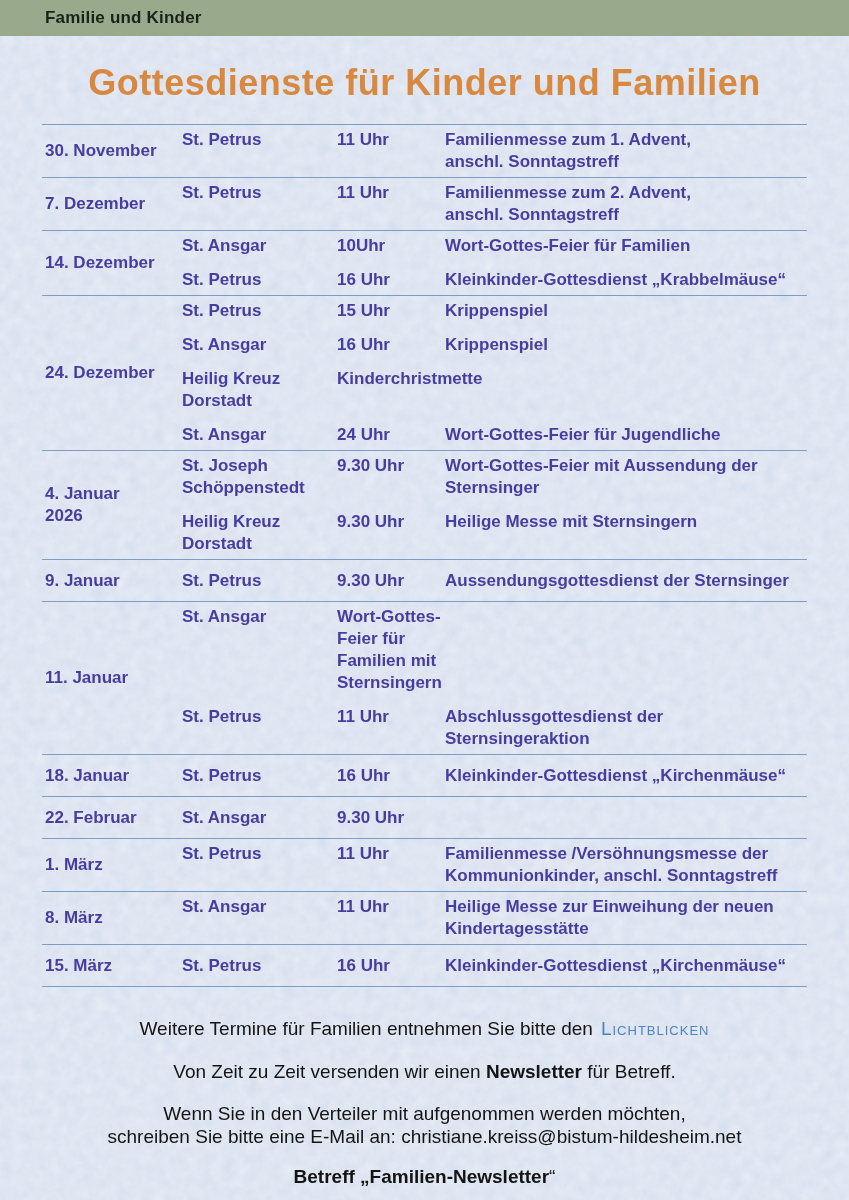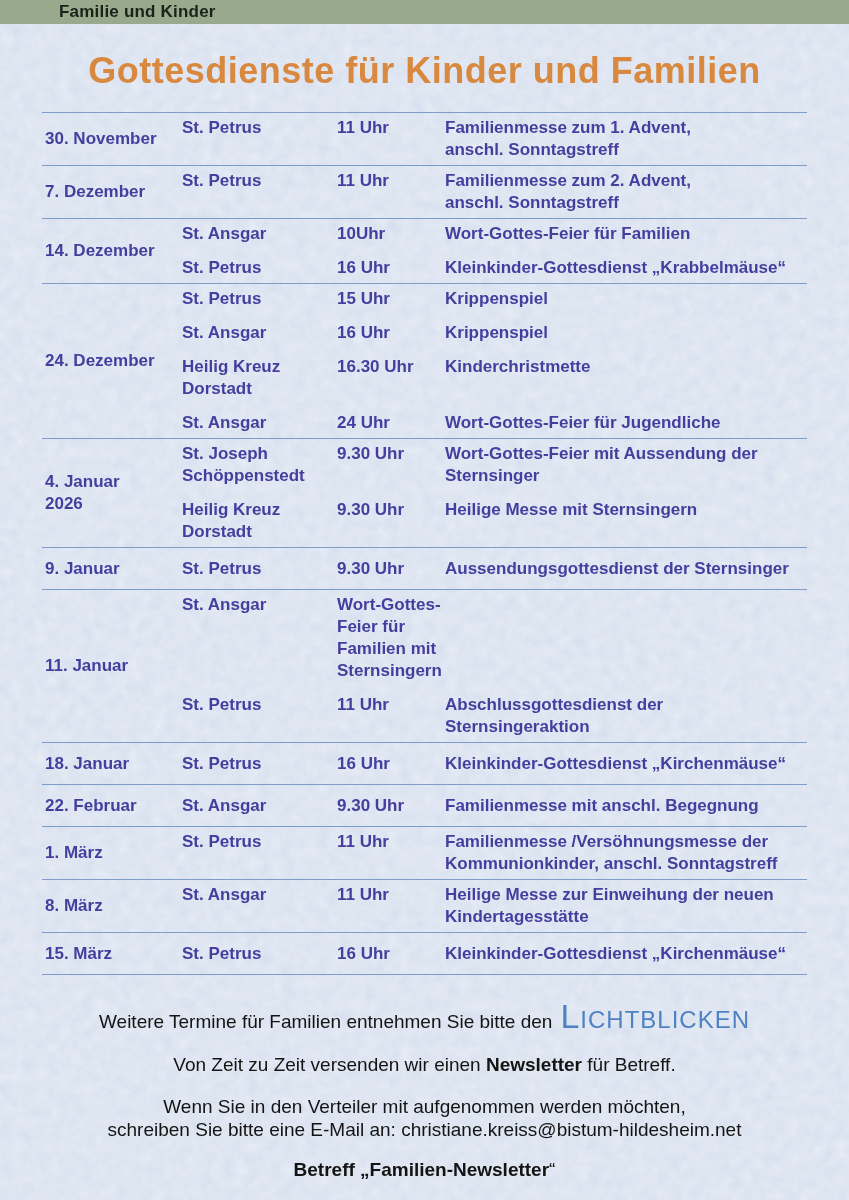--- a/index.html
+++ b/index.html
@@ -13,23 +13,23 @@
   }
   html,body{margin:0;padding:0;}
   body{
     width:849px;height:1200px;position:relative;overflow:hidden;
     background:var(--pagebg);
     font-family:"Liberation Sans","DejaVu Sans",sans-serif;
   }
   .texture{position:absolute;left:0;top:0;z-index:0;pointer-events:none;}
   .topbar{
     position:relative;z-index:2;
-    height:24px;background:var(--greenbar);
+    height:36px;background:var(--greenbar);
     display:flex;align-items:center;
-    padding-left:59px;box-sizing:border-box;
+    padding-left:45px;box-sizing:border-box;
   }
   .topbar span{
     font-size:17px;font-weight:bold;color:#1b221a;letter-spacing:.2px;
   }
   .content{position:relative;z-index:1;}
   h1.title{
     margin:26px 0 20px 0;text-align:center;
     font-size:36px;font-weight:bold;color:var(--orange);
     letter-spacing:.5px;
   }
@@ -47,21 +47,21 @@
   .entries{flex:1;display:flex;flex-direction:column;gap:12px;justify-content:center;}
   .entry{display:grid;grid-template-columns:155px 108px 1fr;}
   .cell.desc{padding-right:4px;}
   .footer{
     margin-top:30px;text-align:center;color:var(--ink);
   }
   .footer .fline{font-size:19px;line-height:23px;}
   .f1{margin-bottom:20px;}
   .licht{
     font-variant:small-caps;color:var(--licht);
-    font-size:34px;letter-spacing:1px;margin-left:8px;
+    font-size:19px;letter-spacing:1px;margin-left:8px;
     font-family:"Liberation Sans","DejaVu Sans",sans-serif;
   }
   .f2{margin-bottom:19px;}
   .f3{margin-bottom:0;}
   .f4{margin-bottom:17px;}
   .f5{font-size:20px;font-weight:bold;}
   .f5 .endquote{font-weight:normal;}
   b{font-weight:bold;}
 </style>
 </head>
@@ -130,21 +130,20 @@
             <div class="cell desc">Krippenspiel</div>
           </div>
           <div class="entry">
             <div class="cell loc">St. Ansgar</div>
             <div class="cell time">16 Uhr</div>
             <div class="cell desc">Krippenspiel</div>
           </div>
           <div class="entry">
             <div class="cell loc">Heilig Kreuz
 Dorstadt</div>
-            <div class="cell time">16.30 Uhr</div>
             <div class="cell desc">Kinderchristmette</div>
           </div>
           <div class="entry">
             <div class="cell loc">St. Ansgar</div>
             <div class="cell time">24 Uhr</div>
             <div class="cell desc">Wort-Gottes-Feier für Jugendliche</div>
           </div>
         </div>
       </div>
       <div class="row">
@@ -201,21 +200,20 @@
             <div class="cell desc">Kleinkinder-Gottesdienst „Kirchenmäuse“</div>
           </div>
         </div>
       </div>
       <div class="row">
         <div class="cell date">22. Februar</div>
         <div class="entries">
           <div class="entry">
             <div class="cell loc">St. Ansgar</div>
             <div class="cell time">9.30 Uhr</div>
-            <div class="cell desc">Familienmesse mit anschl. Begegnung</div>
           </div>
         </div>
       </div>
       <div class="row">
         <div class="cell date">1. März</div>
         <div class="entries">
           <div class="entry">
             <div class="cell loc">St. Petrus</div>
             <div class="cell time">11 Uhr</div>
             <div class="cell desc">Familienmesse /Versöhnungsmesse der

